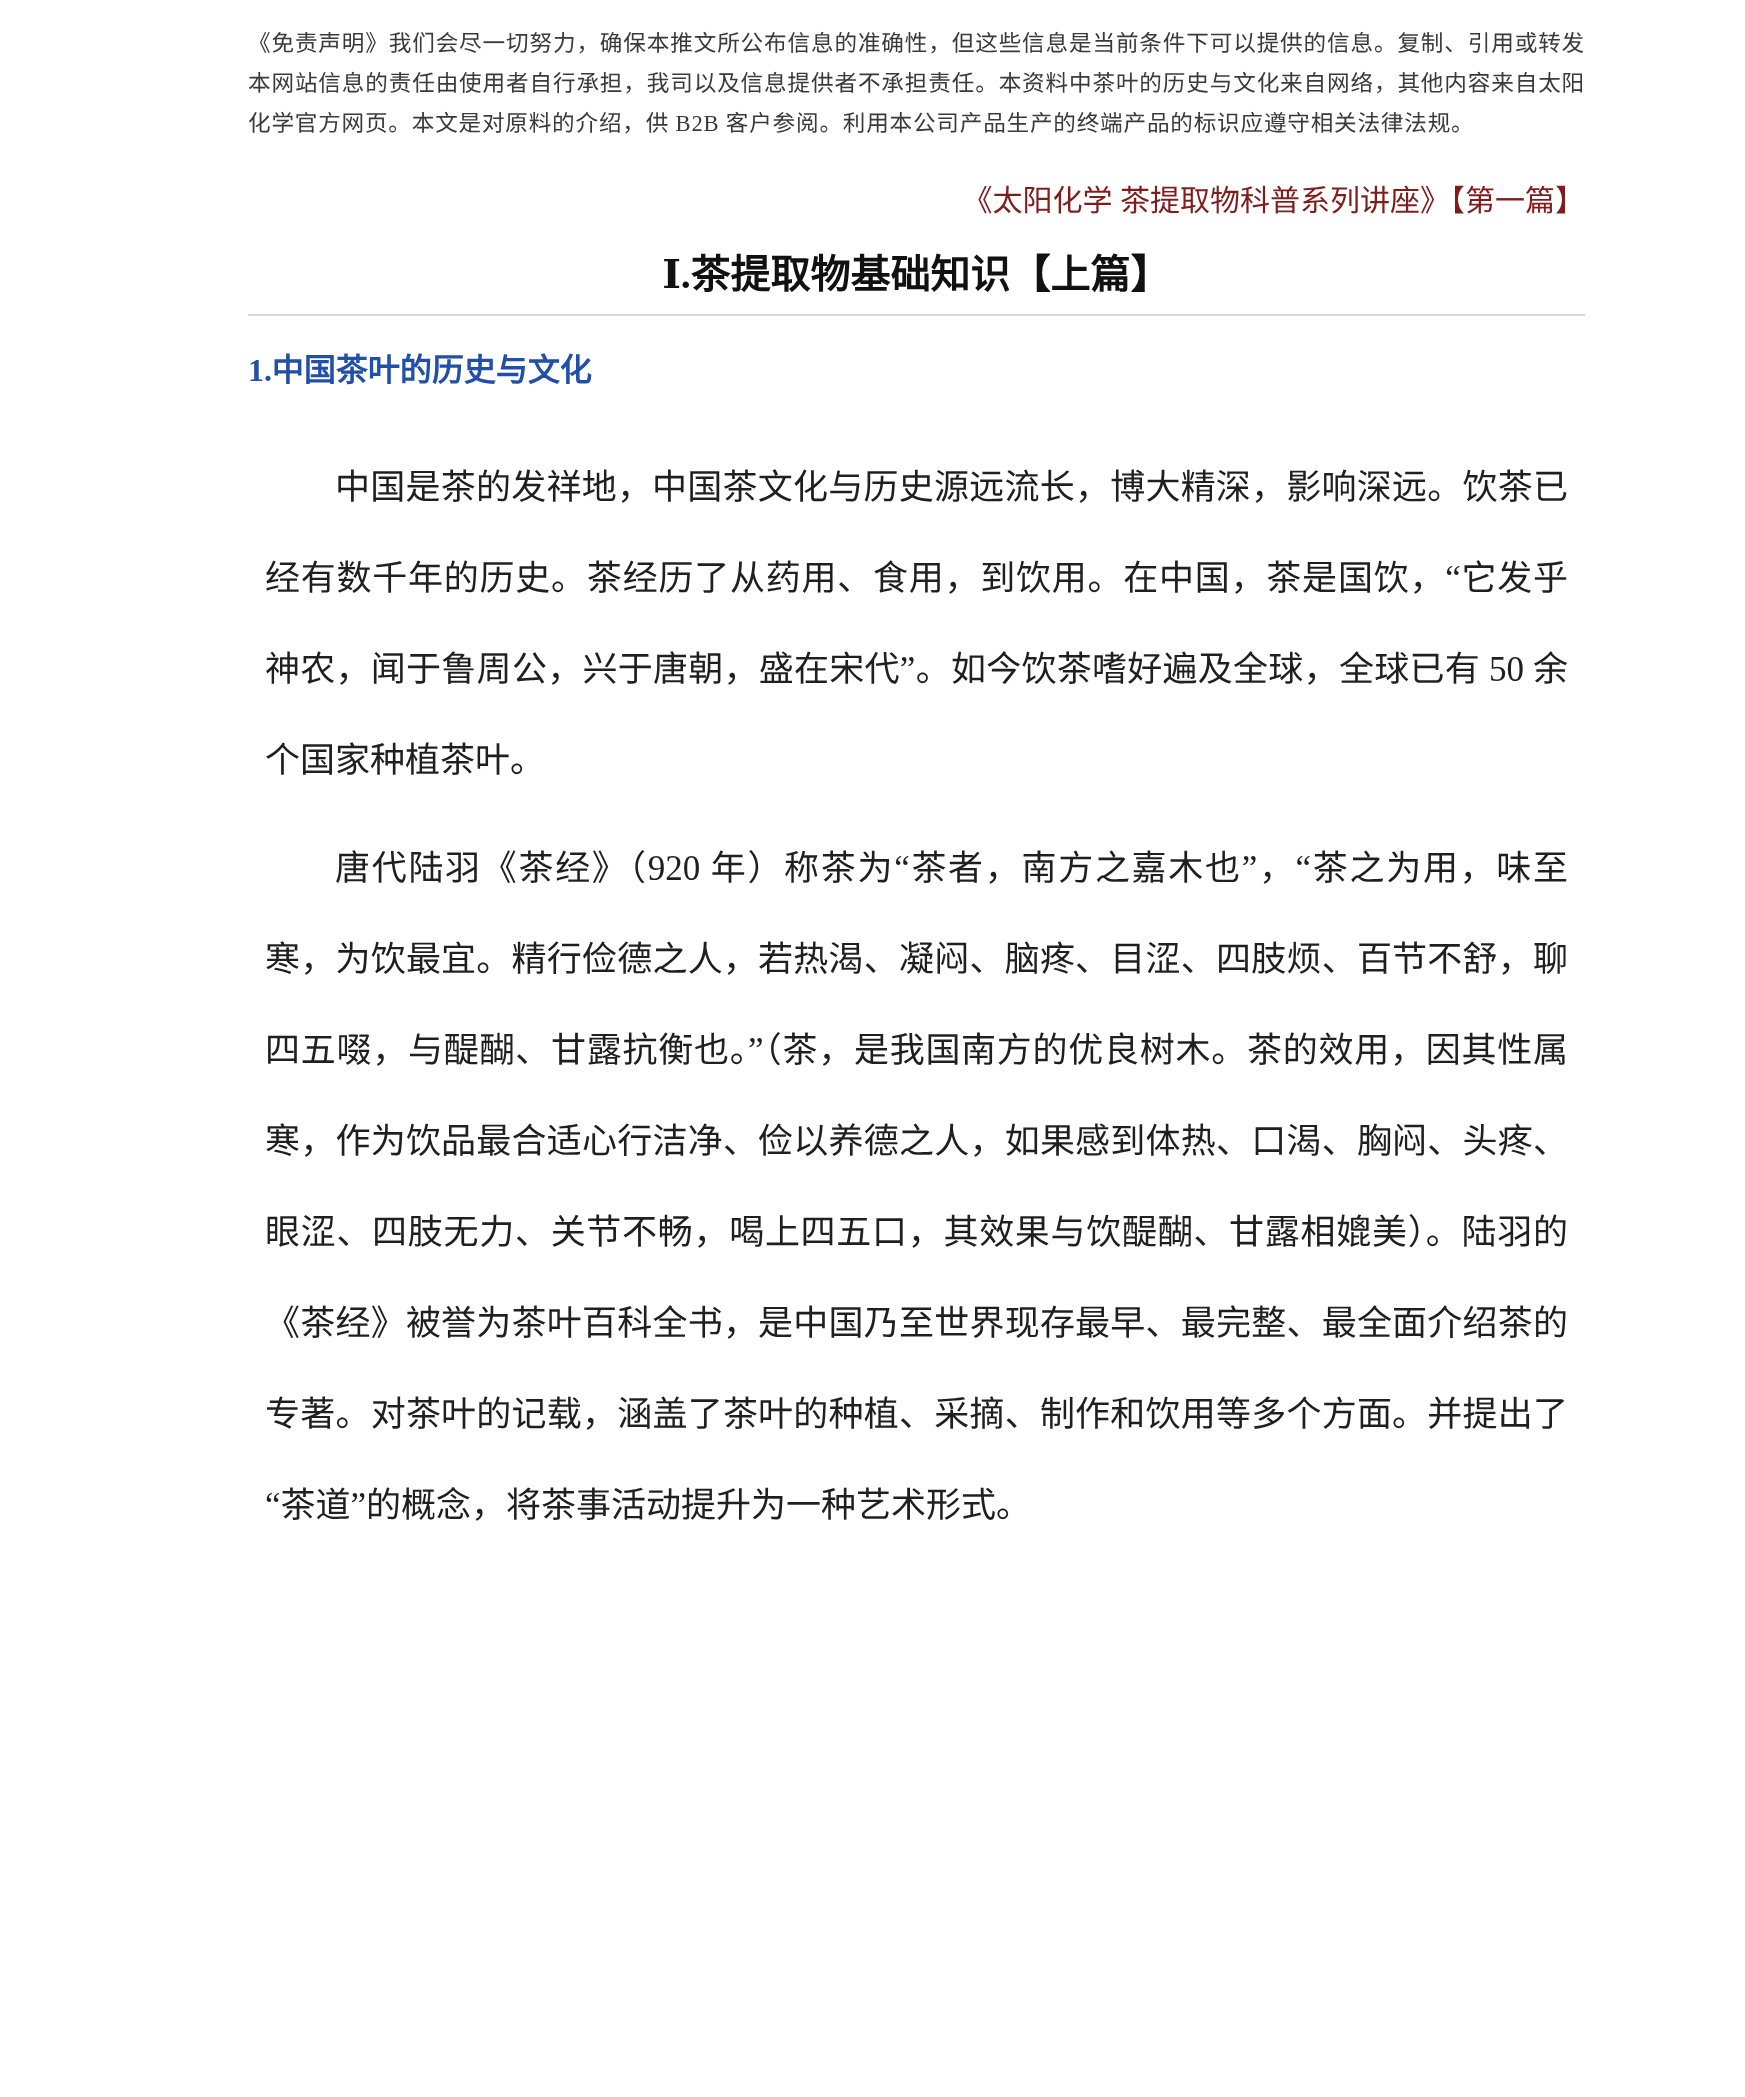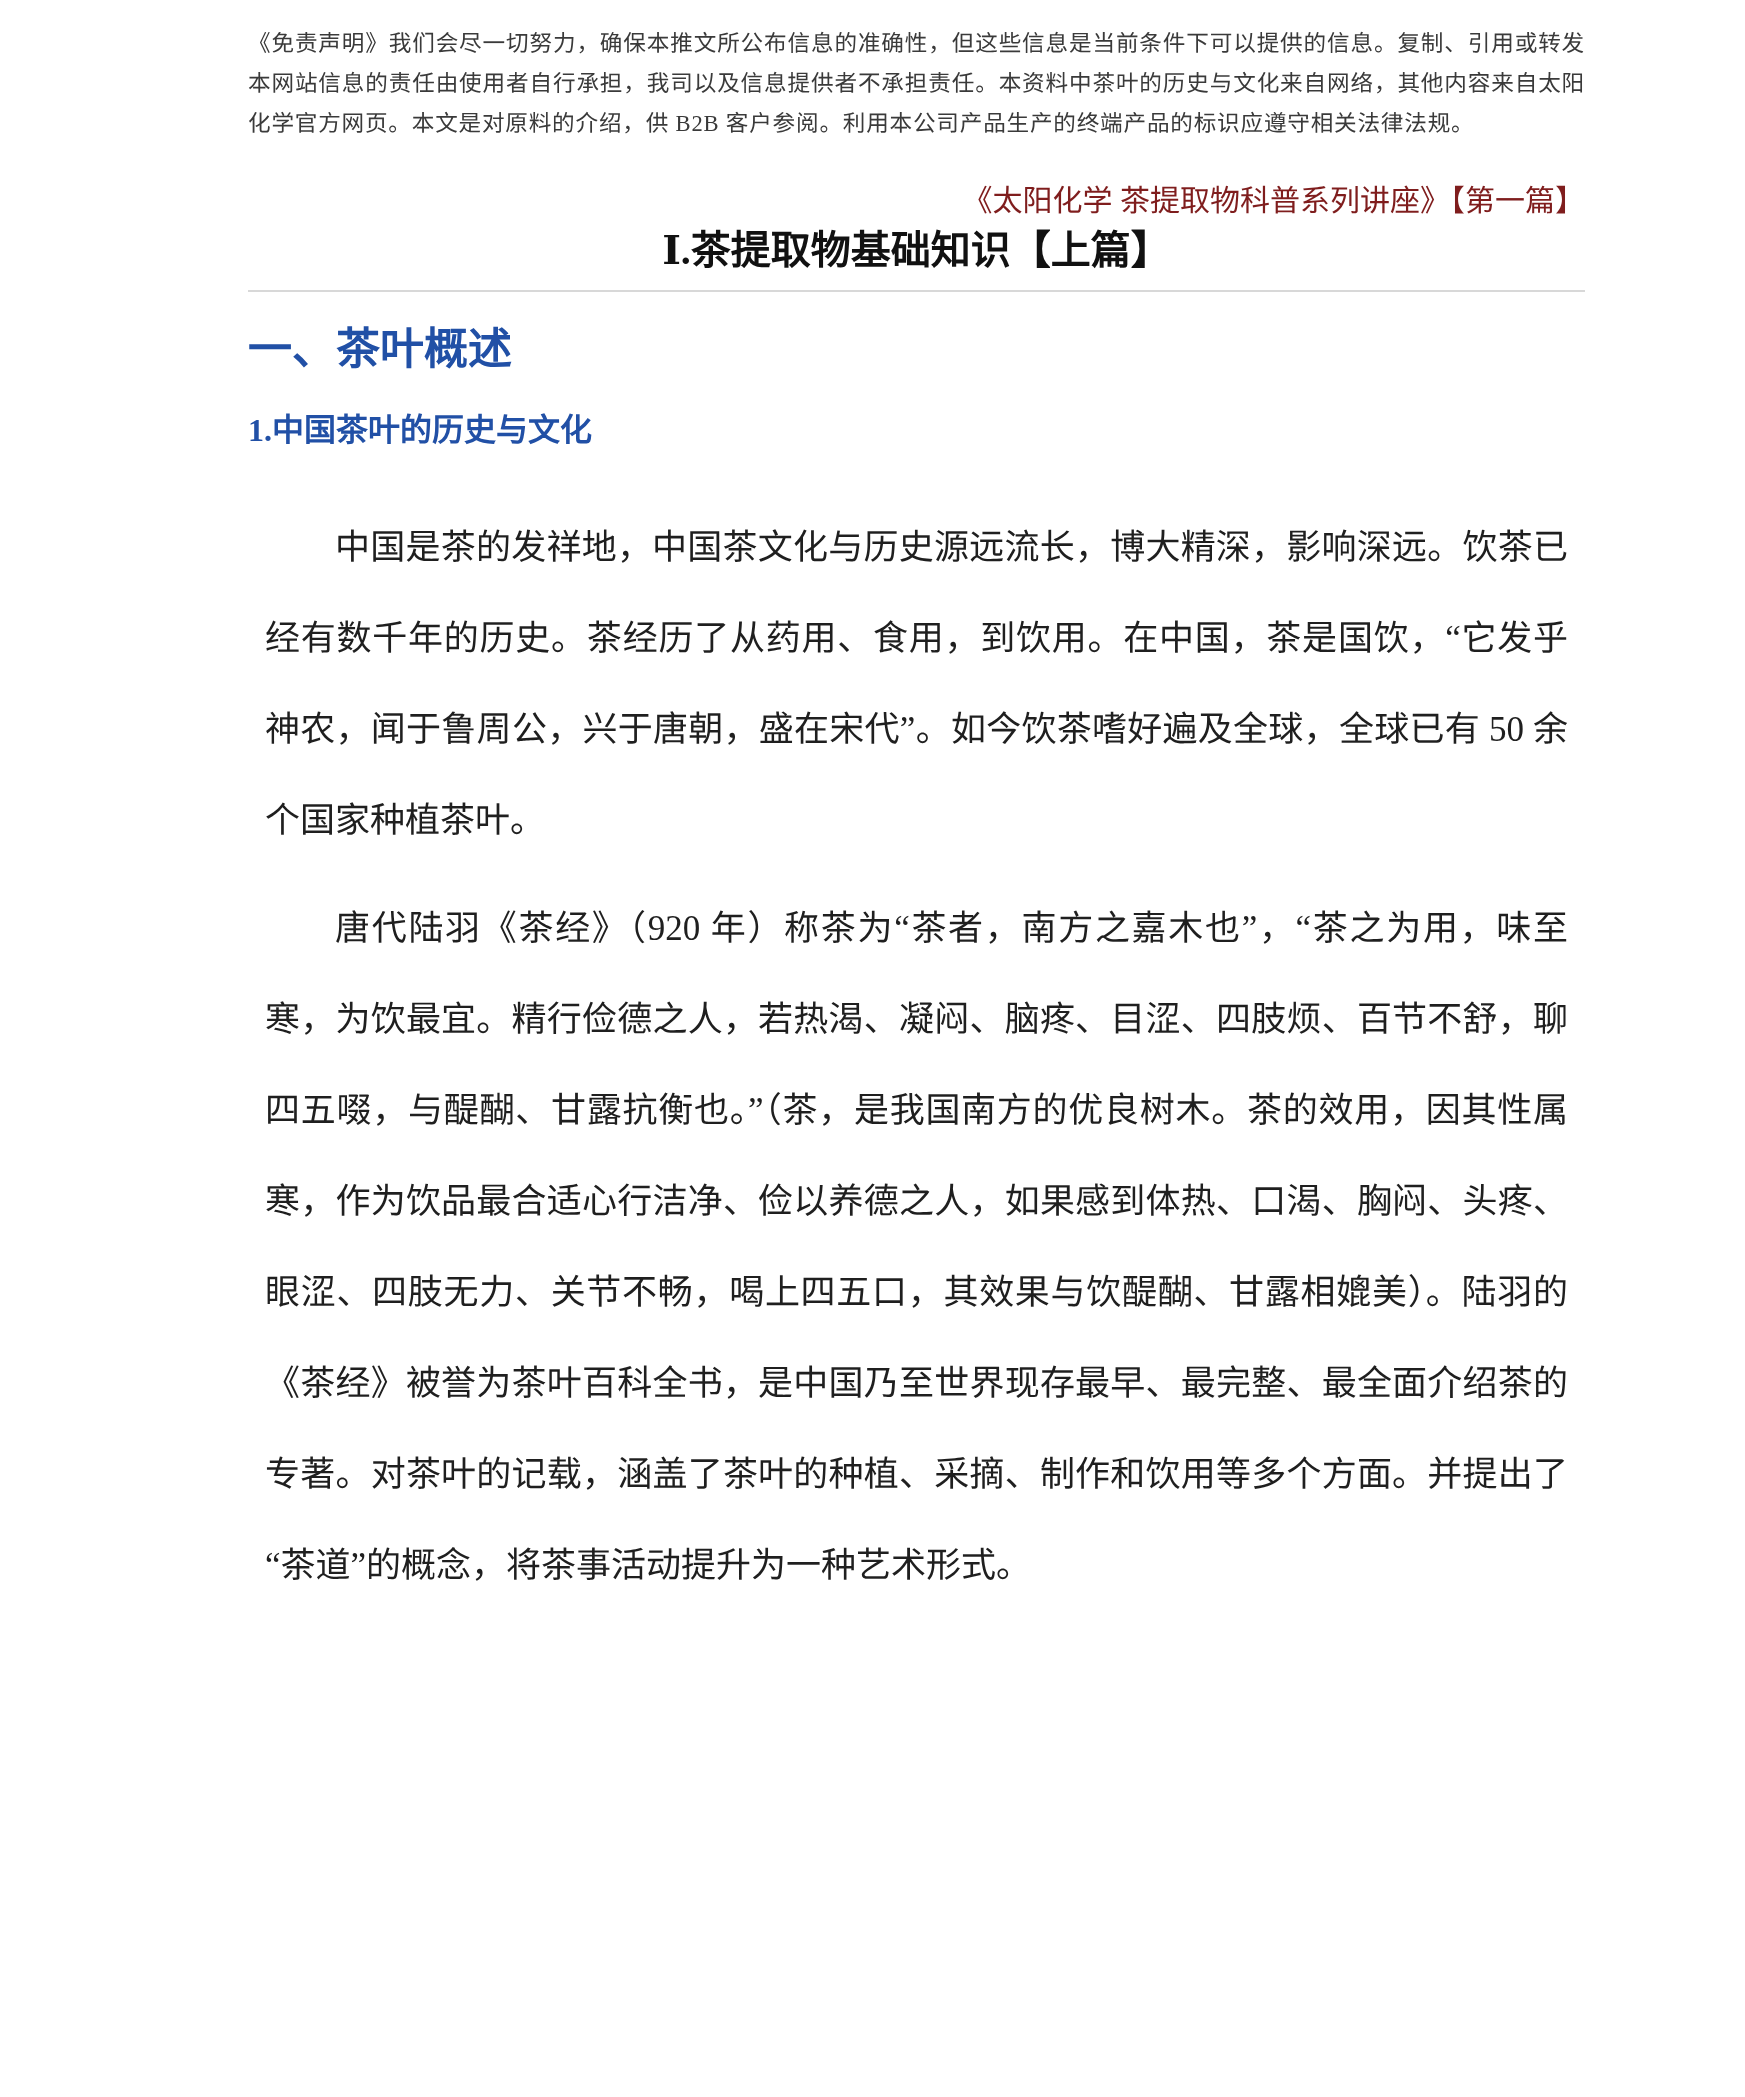--- a/index.html
+++ b/index.html
@@ -29,21 +29,21 @@
     letter-spacing: 0.8px;
   }
   .series-title {
     margin-top: 34px;
     font-size: 30px;
     line-height: 45px;
     text-align: right;
     color: #7f1d1d;
   }
   .main-title {
-    margin-top: 0;
+    margin-top: 24px;
     font-size: 40px;
     line-height: 56px;
     font-weight: bold;
     text-align: center;
     color: #111111;
   }
   .divider {
     margin-top: 11.3px;
     border: 0;
     border-bottom: 2.4px solid #d8d8d8;
@@ -85,21 +85,20 @@
 <div class="page">
 
   <div class="disclaimer">《免责声明》我们会尽一切努力，确保本推文所公布信息的准确性，但这些信息是当前条件下可以提供的信息。复制、引用或转发本网站信息的责任由使用者自行承担，我司以及信息提供者不承担责任。本资料中茶叶的历史与文化来自网络，其他内容来自太阳化学官方网页。本文是对原料的介绍，供 B2B 客户参阅。利用本公司产品生产的终端产品的标识应遵守相关法律法规。</div>
 
   <div class="series-title">《太阳化学 茶提取物科普系列讲座》【第一篇】</div>
 
   <div class="main-title">Ⅰ.茶提取物基础知识【上篇】</div>
 
   <hr class="divider">
 
-  <div class="h1-blue">一、茶叶概述</div>
 
   <div class="h2-blue">1.中国茶叶的历史与文化</div>
 
   <p class="body-para first">中国是茶的发祥地，中国茶文化与历史源远流长，博大精深，影响深远。饮茶已经有数千年的历史。茶经历了从药用、食用，到饮用。在中国，茶是国饮，“它发乎神农，闻于鲁周公，兴于唐朝，盛在宋代”。如今饮茶嗜好遍及全球，全球已有 50 余个国家种植茶叶。</p>
 
 
 
   <p class="body-para">唐代陆羽《茶经》（920 年）称茶为“茶者，南方之嘉木也”，“茶之为用，味至寒，为饮最宜。精行俭德之人，若热渴、凝闷、脑疼、目涩、四肢烦、百节不舒，聊四五啜，与醍醐、甘露抗衡也。”（茶，是我国南方的优良树木。茶的效用，因其性属寒，作为饮品最合适心行洁净、俭以养德之人，如果感到体热、口渴、胸闷、头疼、眼涩、四肢无力、关节不畅，喝上四五口，其效果与饮醍醐、甘露相媲美）。陆羽的《茶经》被誉为茶叶百科全书，是中国乃至世界现存最早、最完整、最全面介绍茶的专著。对茶叶的记载，涵盖了茶叶的种植、采摘、制作和饮用等多个方面。并提出了“茶道”的概念，将茶事活动提升为一种艺术形式。</p>
 
 </div>

